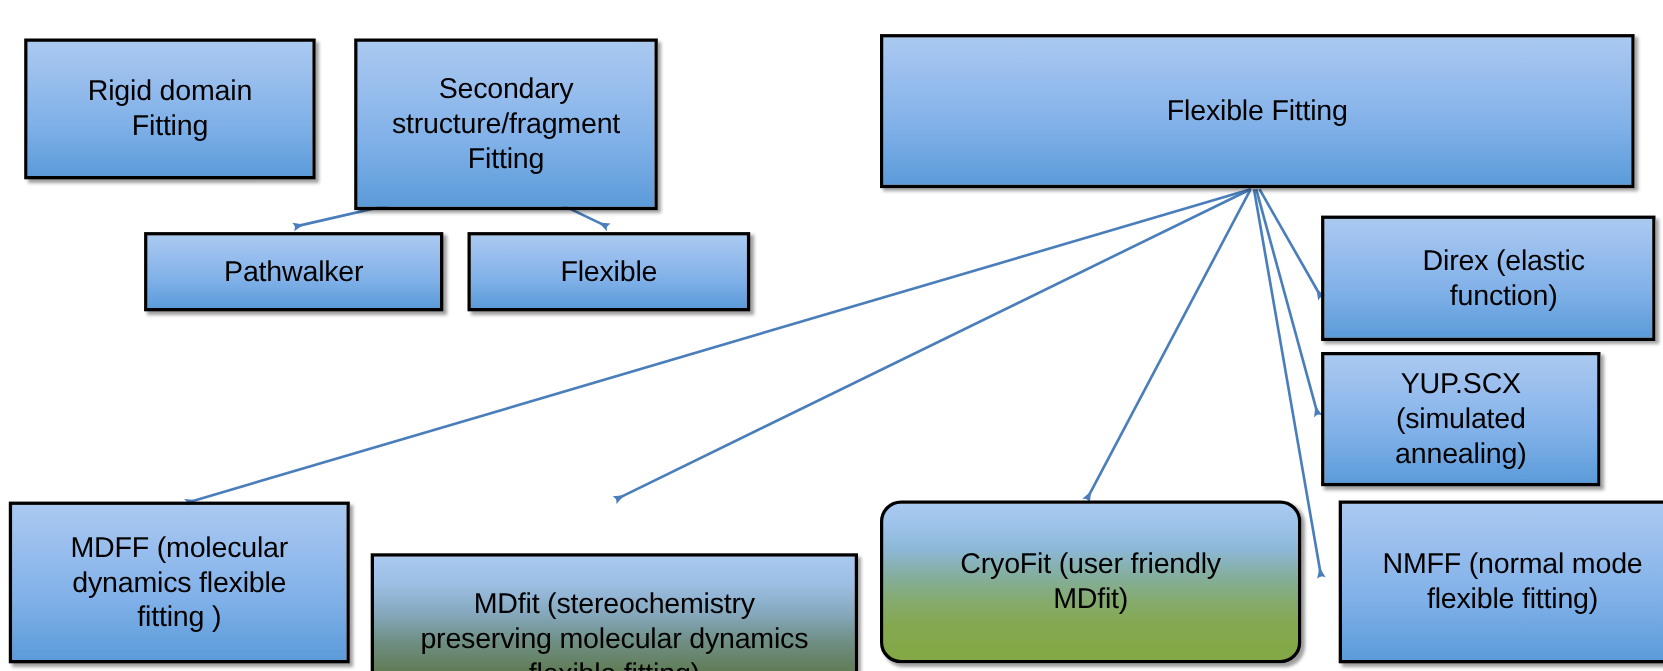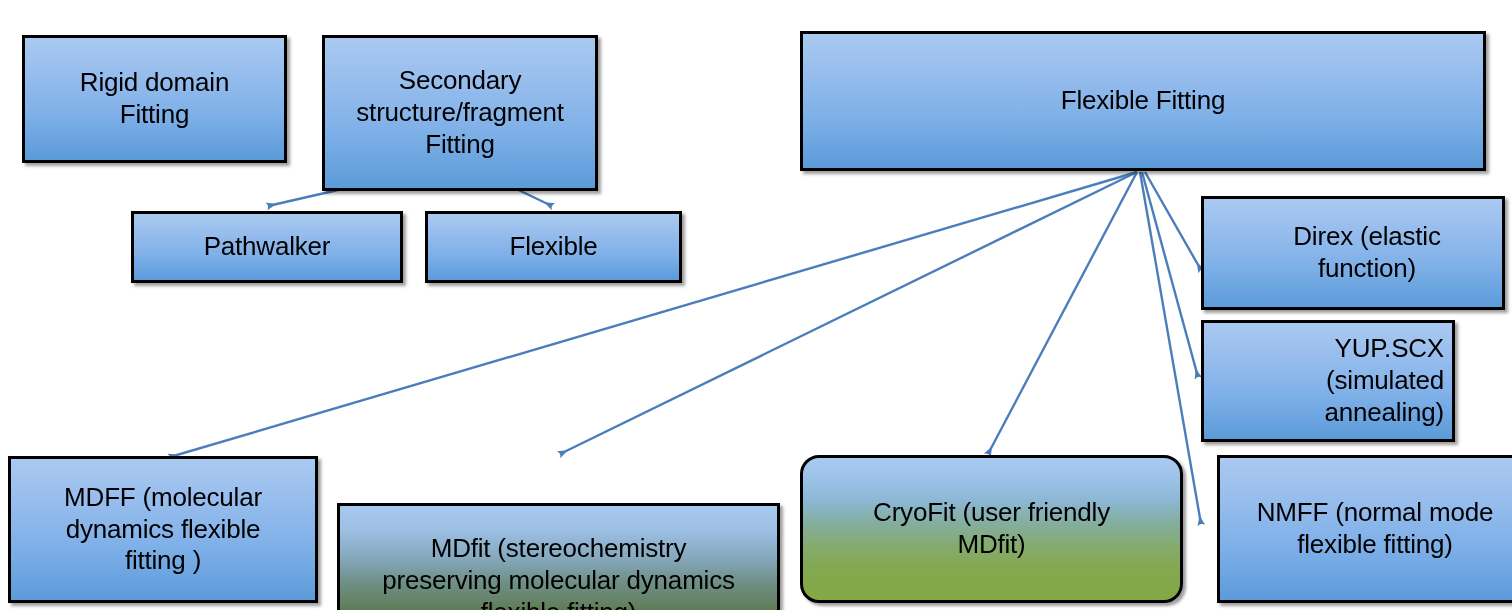--- a/index.html
+++ b/index.html
@@ -99,21 +99,21 @@
 
   <div class="node" style="left:425px; top:211px; width:257px; height:72px;">
     <span class="label">Flexible</span>
   </div>
 
   <div class="node" style="left:1201px; top:196px; width:304px; height:114px;padding-left:36px;">
     <span class="label">Direx (elastic
 function)</span>
   </div>
 
-  <div class="node" style="left:1201px; top:320px; width:254px; height:122px;text-align:right;">
+  <div class="node" style="left:1201px; top:320px; width:254px; height:122px;">
     <span class="label">YUP.SCX (simulated
 annealing)</span>
   </div>
 
   <div class="node" style="left:1201px; top:455px; width:316px; height:148px;margin-left:16px;">
     <span class="label">NMFF (normal mode
 flexible fitting)</span>
   </div>
 
   <div class="node" style="left:8px; top:456px; width:310px; height:147px;text-align:center;">

